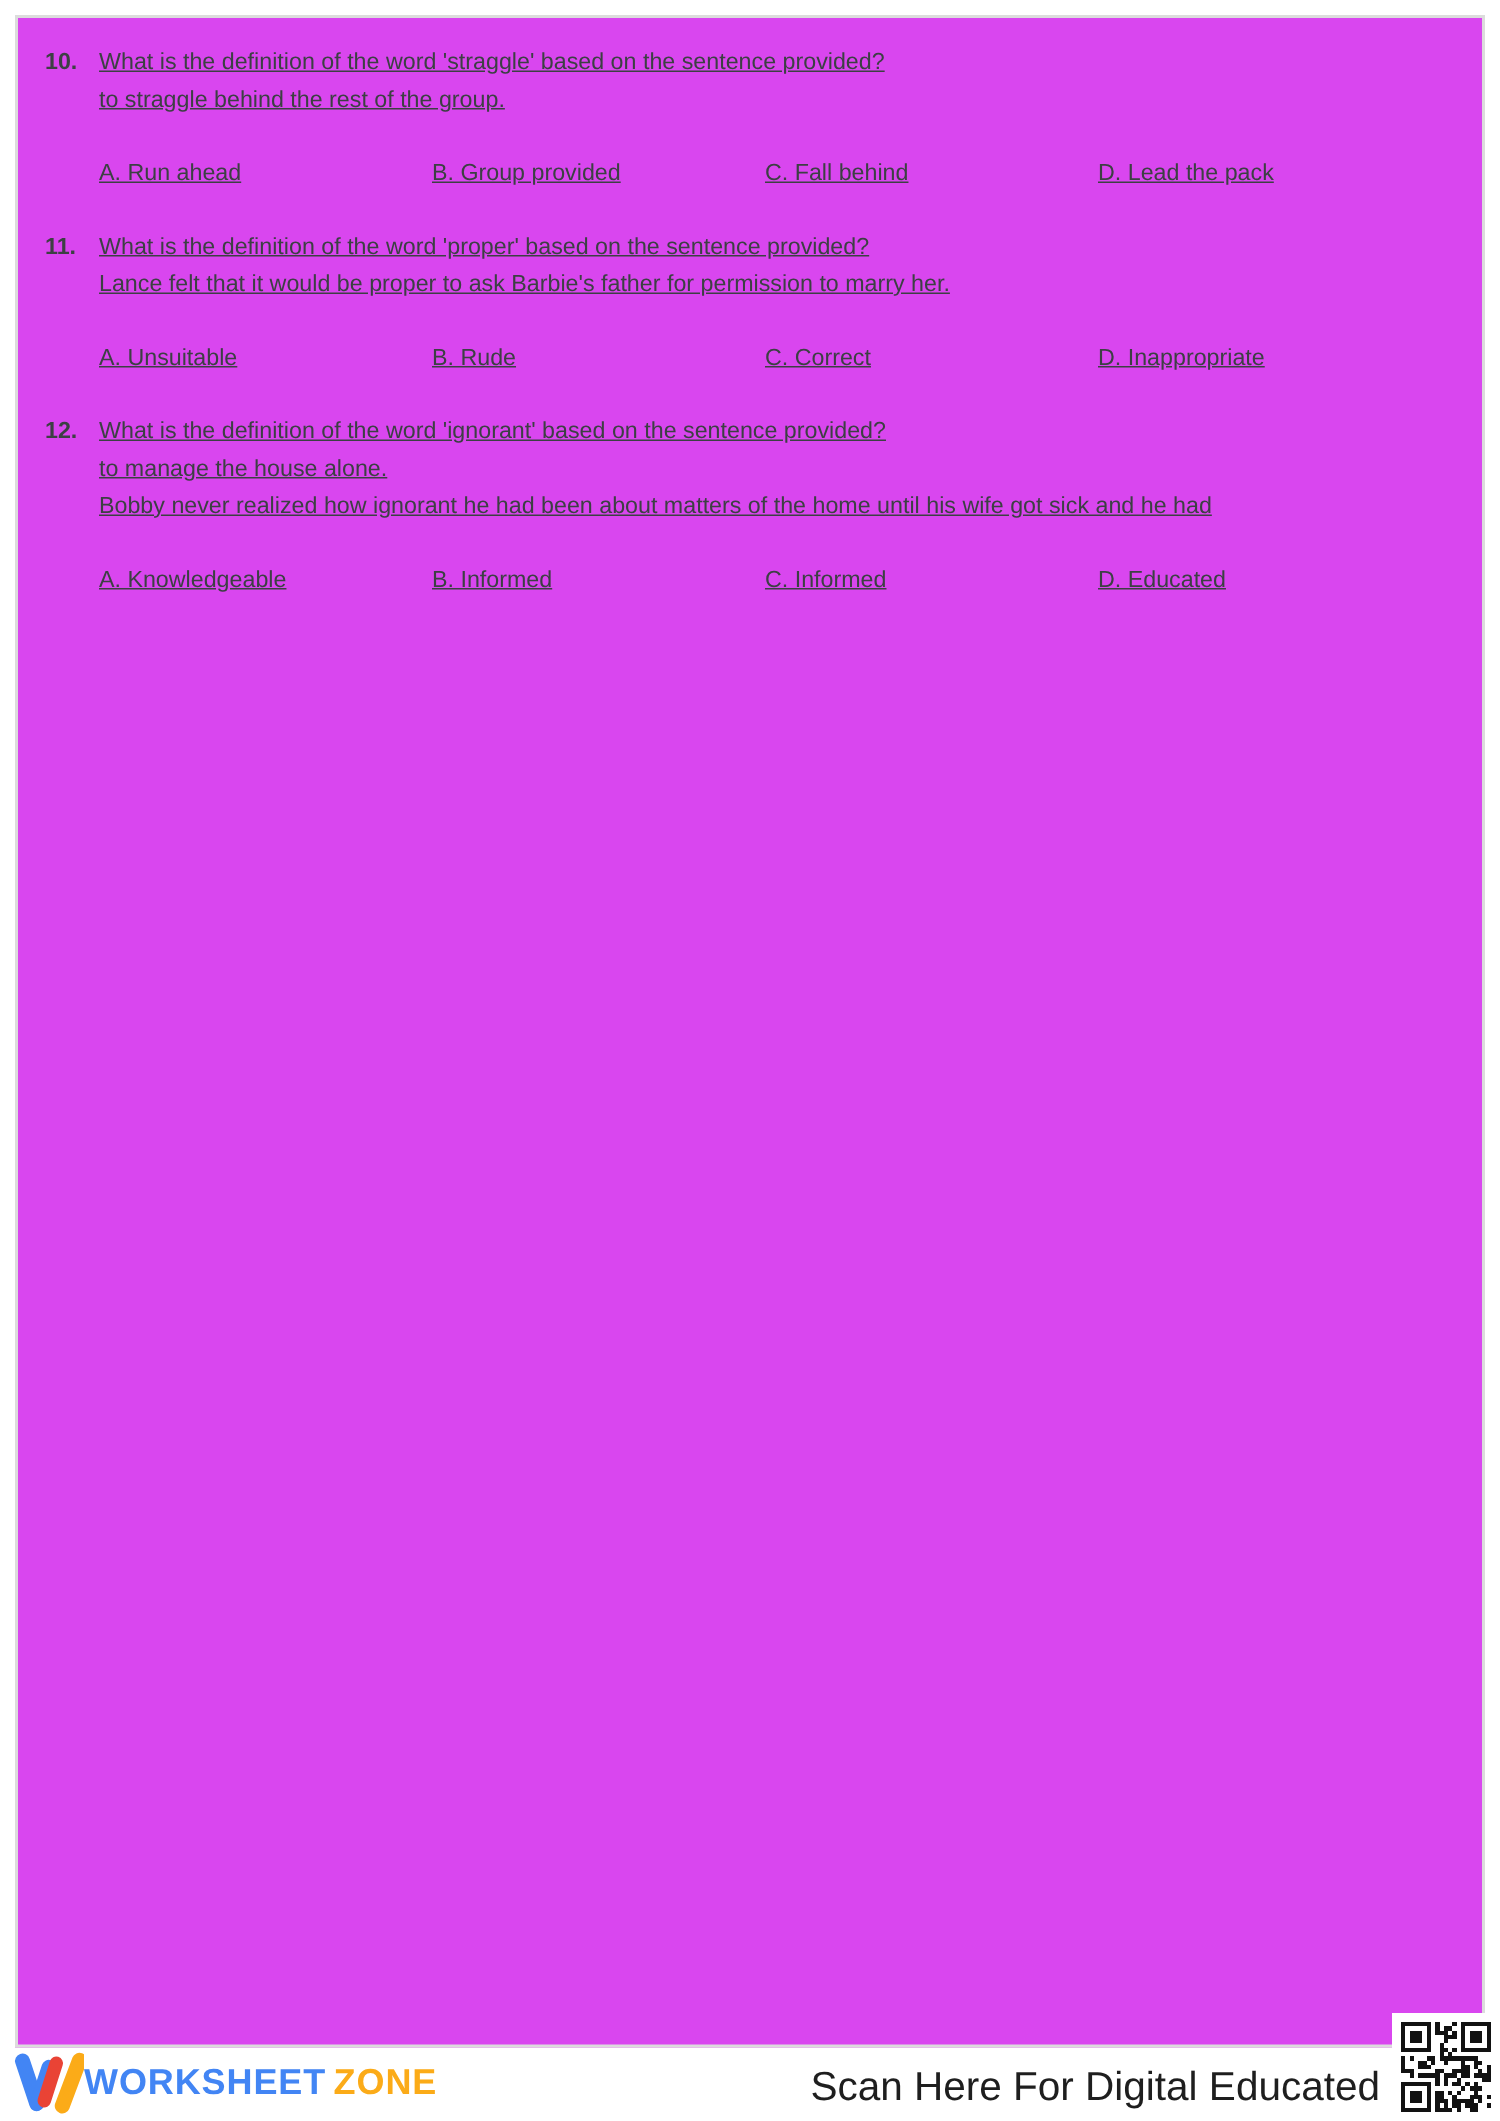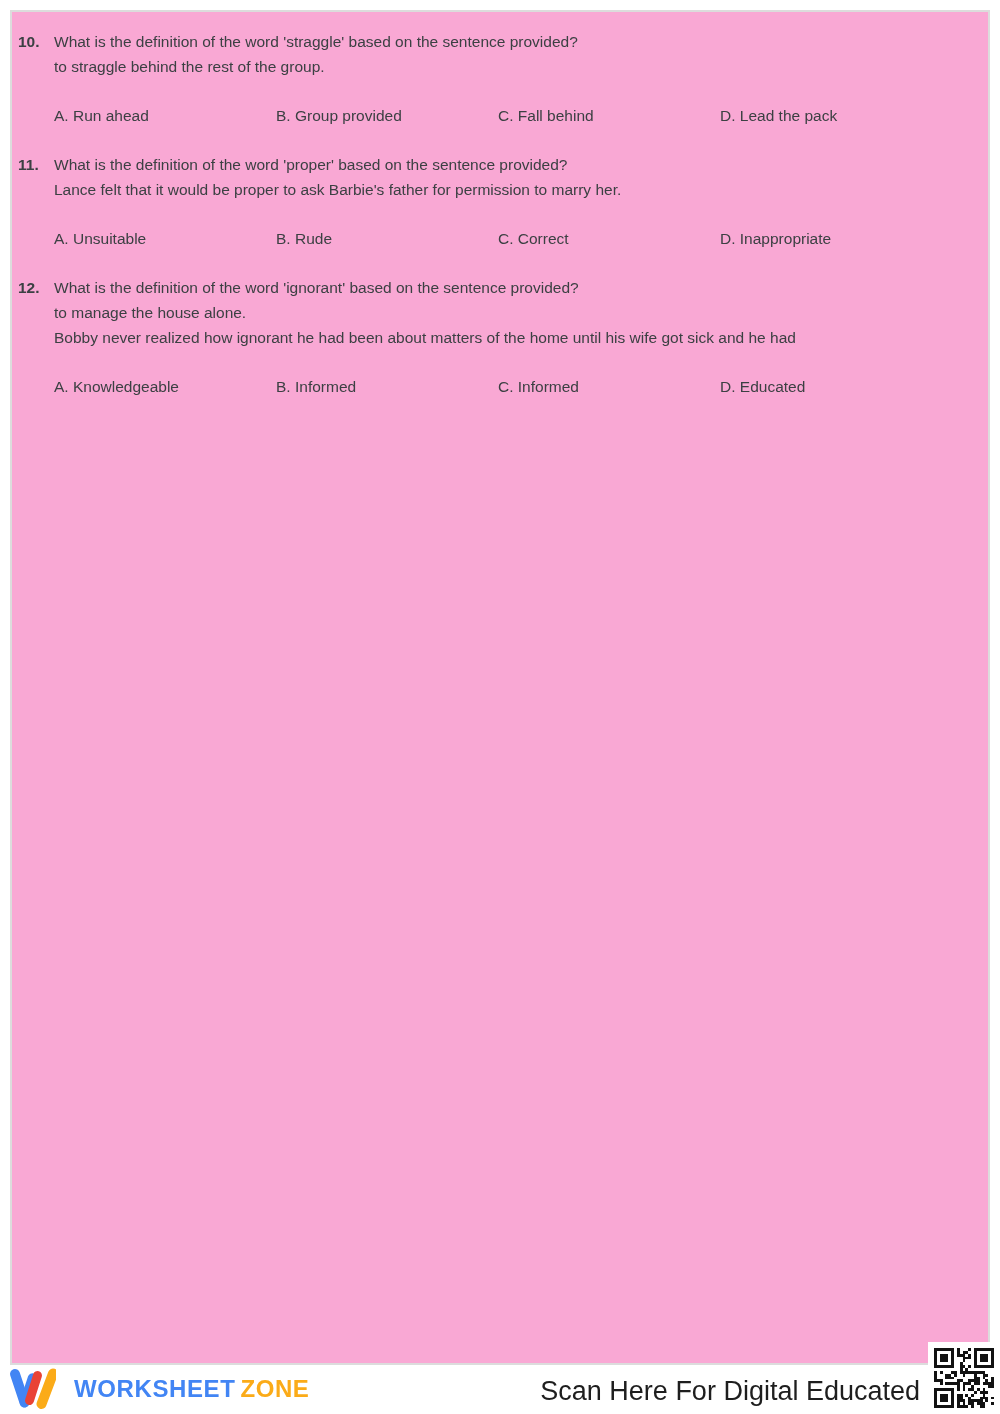--- a/index.html
+++ b/index.html
@@ -21,35 +21,35 @@
     position: relative;
     overflow: hidden;
   }
   .content-box {
     position: absolute;
     left: 10px;
     top: 10px;
     width: 980px;
     height: 1355px;
     border: 2px solid var(--border);
-    background: #f9a8d4;
-    padding: 17px 25px 0 6px;
+    background: #d946ef;
+    padding: 17px 25px 0 18px;
   }
   .question {
     display: flex;
     margin-bottom: 24px;
     font-size: 15.5px;
     line-height: 25px;
   }
   .qnum {
     width: 36px;
     flex-shrink: 0;
     font-weight: bold;
   }
-  .qbody { flex: 1; min-width: 0; }
+  .qbody { flex: 1; min-width: 0; text-decoration: underline; }
   .qline { white-space: nowrap; }
   .options {
     display: grid;
     grid-template-columns: 222px 222px 222px 222px;
     margin-top: 24px;
   }
   .option { white-space: nowrap; }
 
   .footer {
     position: absolute;
@@ -63,21 +63,21 @@
     left: 8px;
     bottom: 2px;
     display: flex;
     align-items: center;
   }
   .brand-mark { width: 48px; height: 46px; display: block; }
   .brand-text {
     font-size: 24px;
     font-weight: bold;
     letter-spacing: 0.6px;
-    margin-left: 18px;
+    margin-left: 0;
     white-space: nowrap;
   }
   .brand-word-1 { color: var(--brand-blue); }
   .brand-word-2 { color: var(--brand-yellow); margin-left: 5px; }
   .scan-text {
     position: absolute;
     right: 80px;
     bottom: 7px;
     font-size: 27px;
     color: var(--scan-text);

